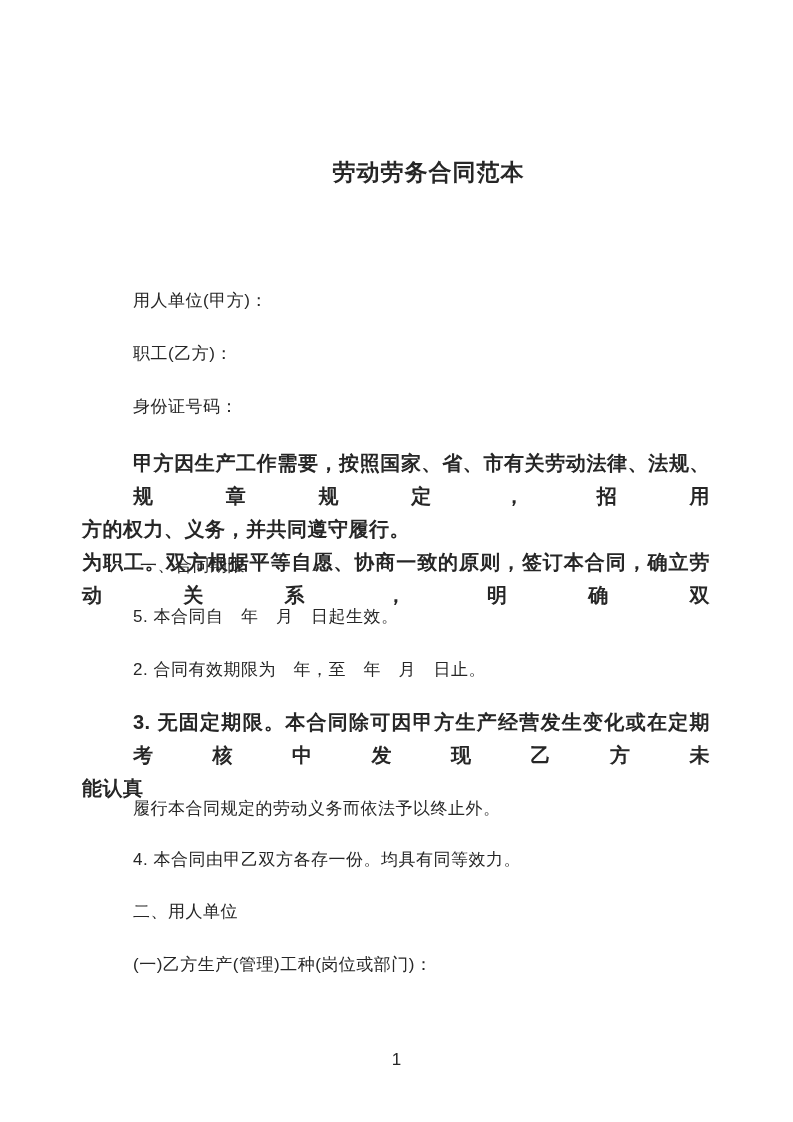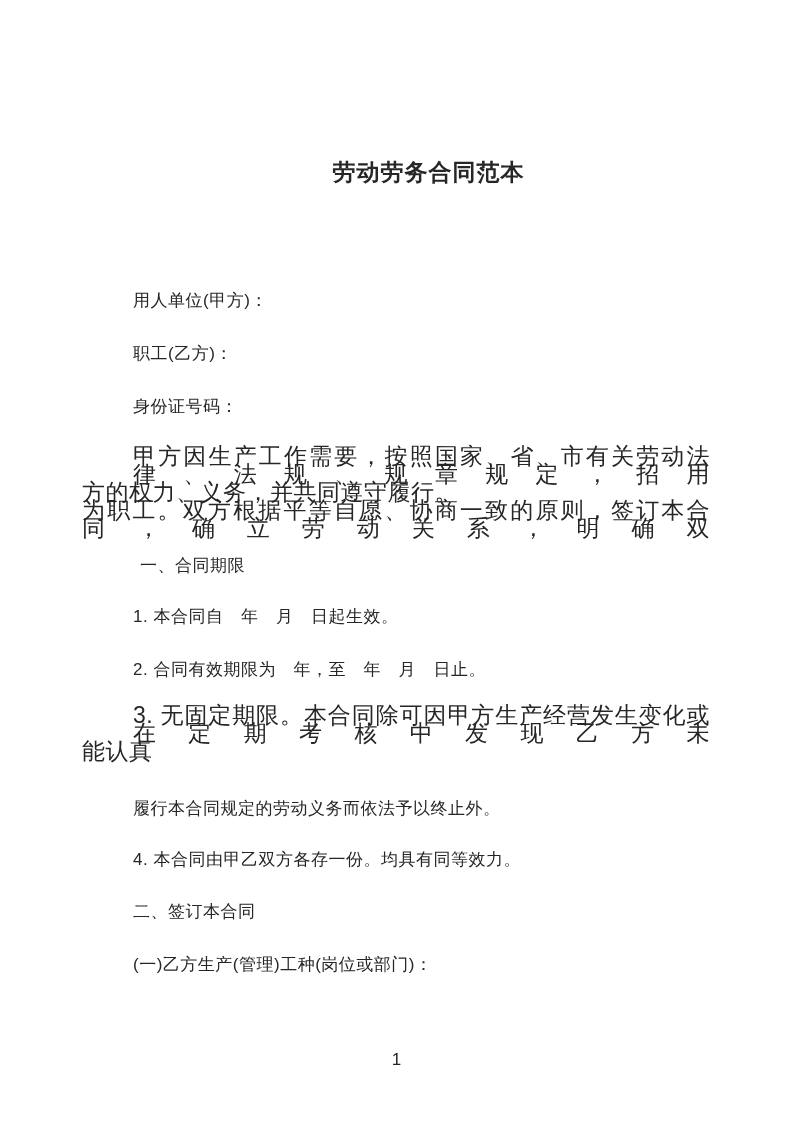--- a/index.html
+++ b/index.html
@@ -37,23 +37,23 @@
     letter-spacing: 0.5px;
     white-space: pre;
   }
   .indent-left { left: 133px; }
   .para-block {
     position: absolute;
     left: 82px;
     width: 628px;
   }
   .para-block .pline {
-    font-size: 23px;
-    line-height: 18px;
-    font-weight: 400;
+    font-size: 20px;
+    line-height: 33px;
+    font-weight: 700;
     letter-spacing: 0.5px;
   }
   .pline.fill {
     text-align: justify;
     text-align-last: justify;
   }
   .pline.first {
     padding-left: 51px;
   }
   .page-number {
@@ -81,32 +81,32 @@
   <div class="line indent-left" style="top:391px;">身份证号码：</div>
 
   <div class="para-block" style="top:447px;">
     <div class="pline first fill">甲方因生产工作需要，按照国家、省、市有关劳动法律、法规、规章规定，招用</div>
     <div class="pline">方的权力、义务，并共同遵守履行。</div>
     <div class="pline fill">为职工。双方根据平等自愿、协商一致的原则，签订本合同，确立劳动关系，明确双</div>
   </div>
 
   <div class="line indent-left" style="top:550px;margin-left:7px;">一、合同期限</div>
 
-  <div class="line indent-left" style="top:601px;">1. 本合同自　年　月　日起生效。</div>
+  <div class="line indent-left" style="top:601px;">5. 本合同自　年　月　日起生效。</div>
 
   <div class="line indent-left" style="top:654px;">2. 合同有效期限为　年，至　年　月　日止。</div>
 
   <div class="para-block" style="top:706px;">
     <div class="pline first fill">3. 无固定期限。本合同除可因甲方生产经营发生变化或在定期考核中发现乙方未</div>
     <div class="pline">能认真</div>
   </div>
 
   <div class="line indent-left" style="top:793px;">履行本合同规定的劳动义务而依法予以终止外。</div>
 
   <div class="line indent-left" style="top:844px;">4. 本合同由甲乙双方各存一份。均具有同等效力。</div>
 
-  <div class="line indent-left" style="top:896px;">二、签订本合同</div>
+  <div class="line indent-left" style="top:896px;">二、用人单位</div>
 
   <div class="line indent-left" style="top:949px;">(一)乙方生产(管理)工种(岗位或部门)：</div>
 
   <div class="page-number">1</div>
 
 </div>
 
 </body></html>

